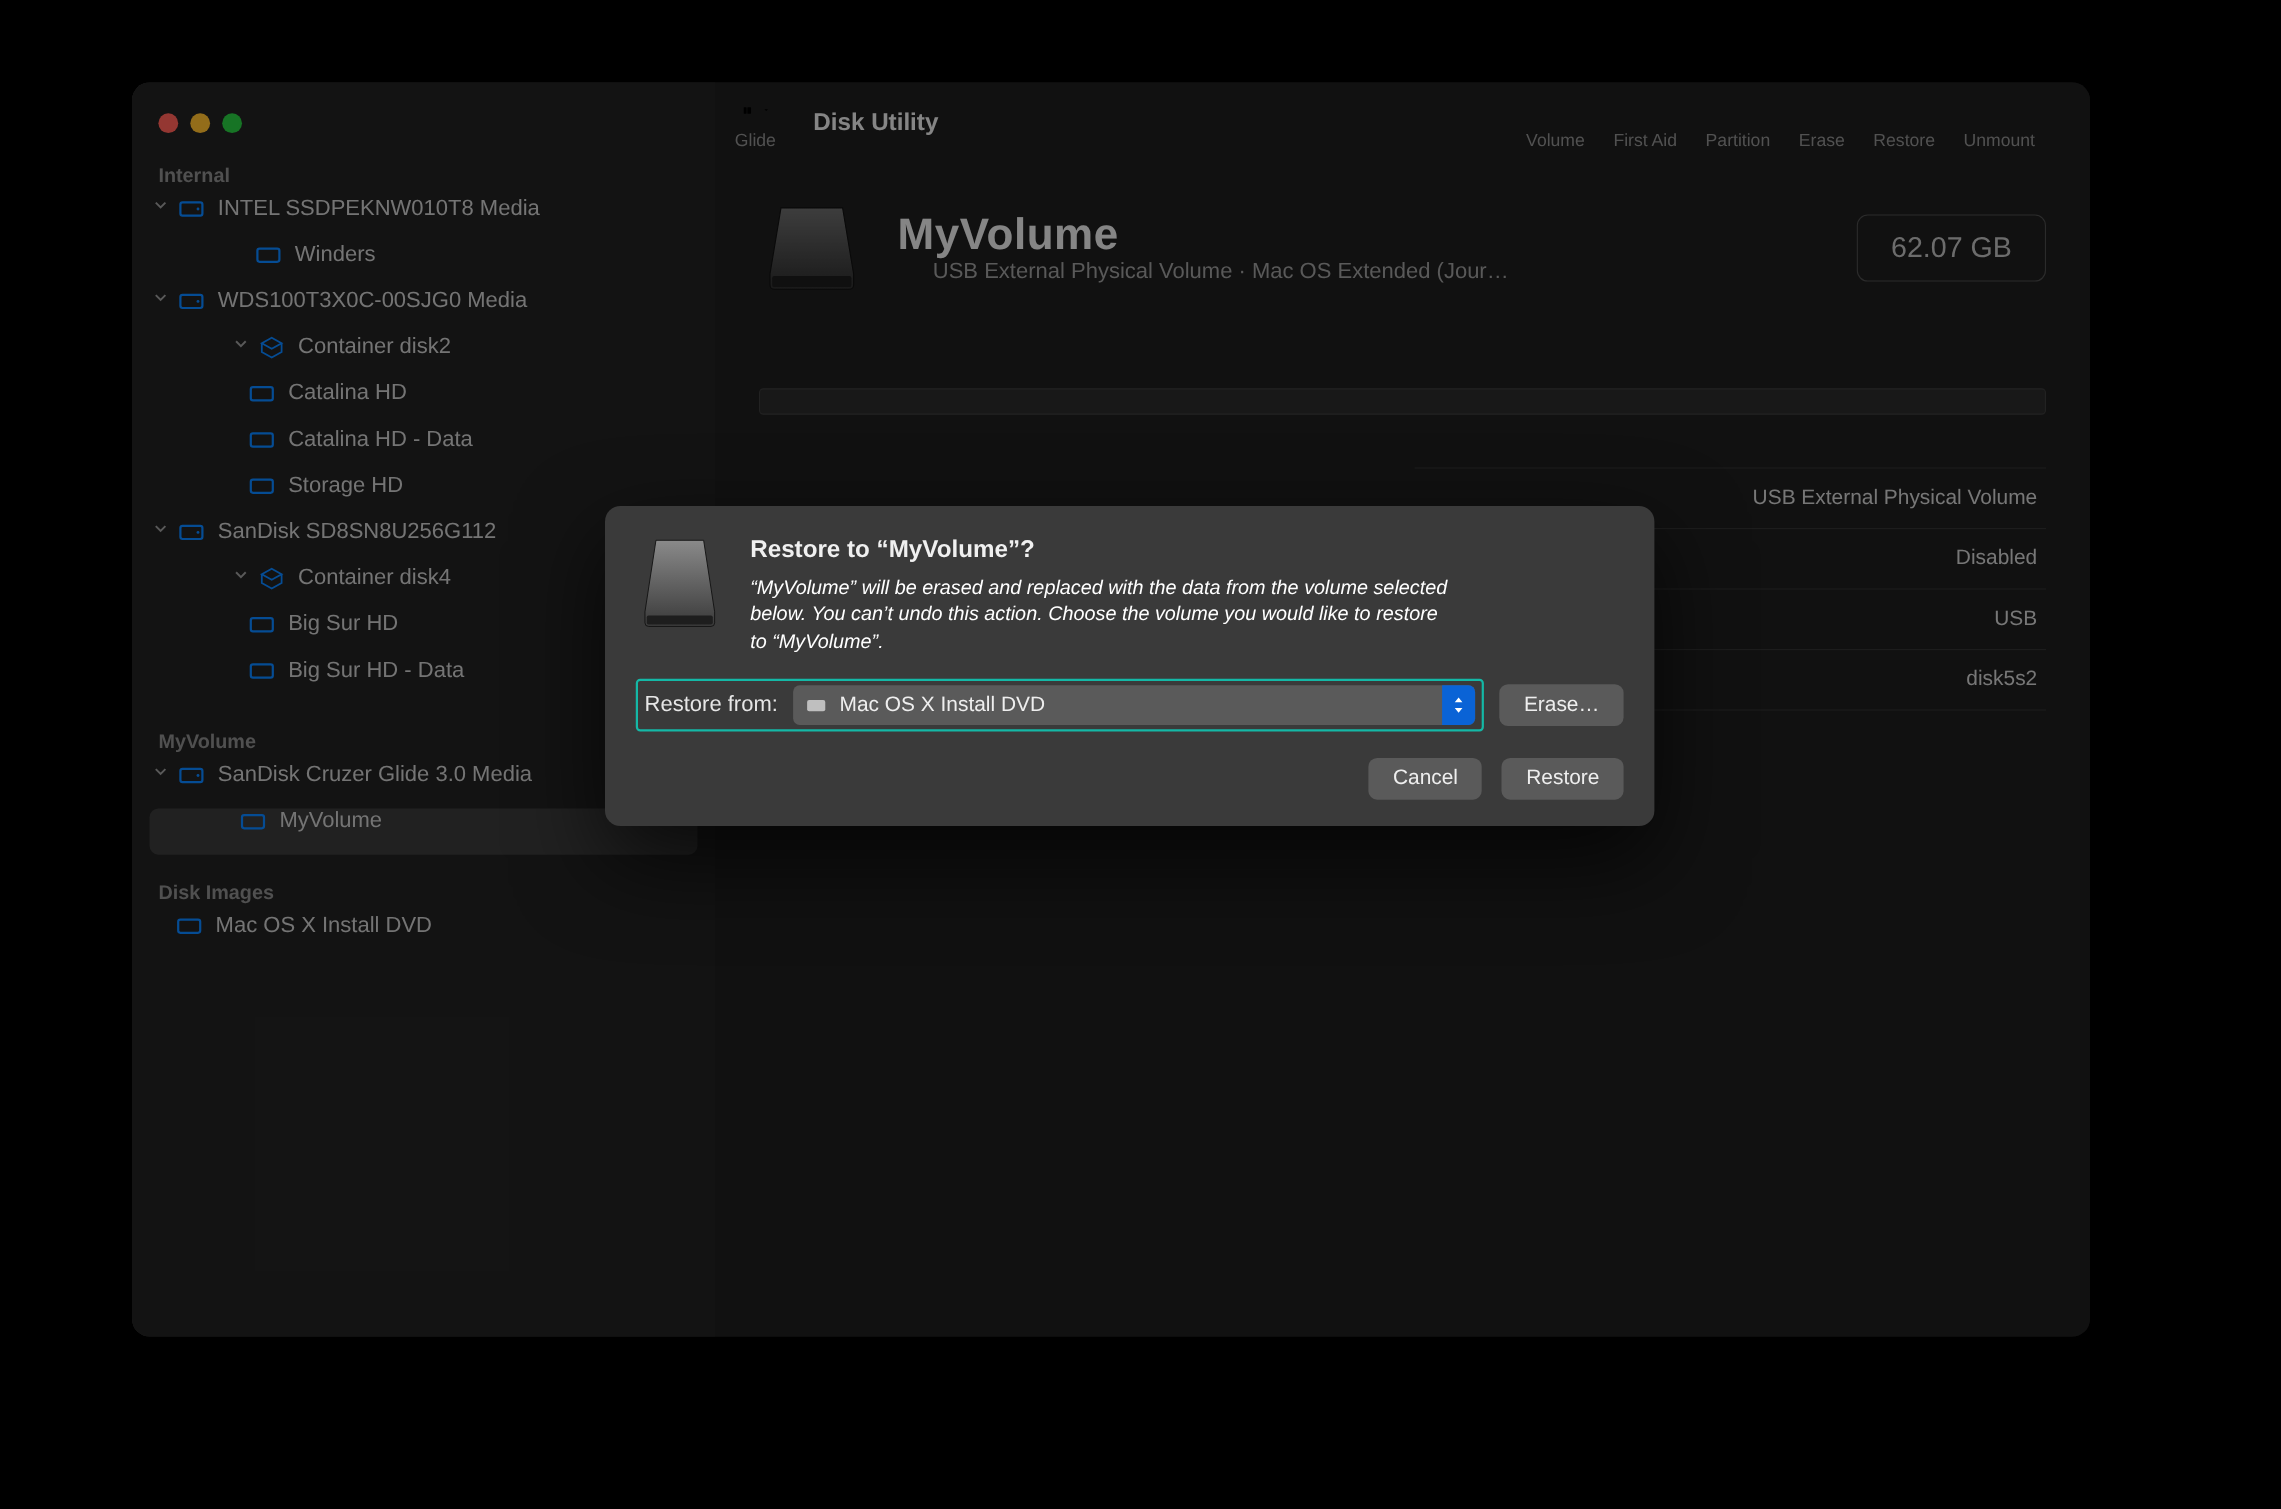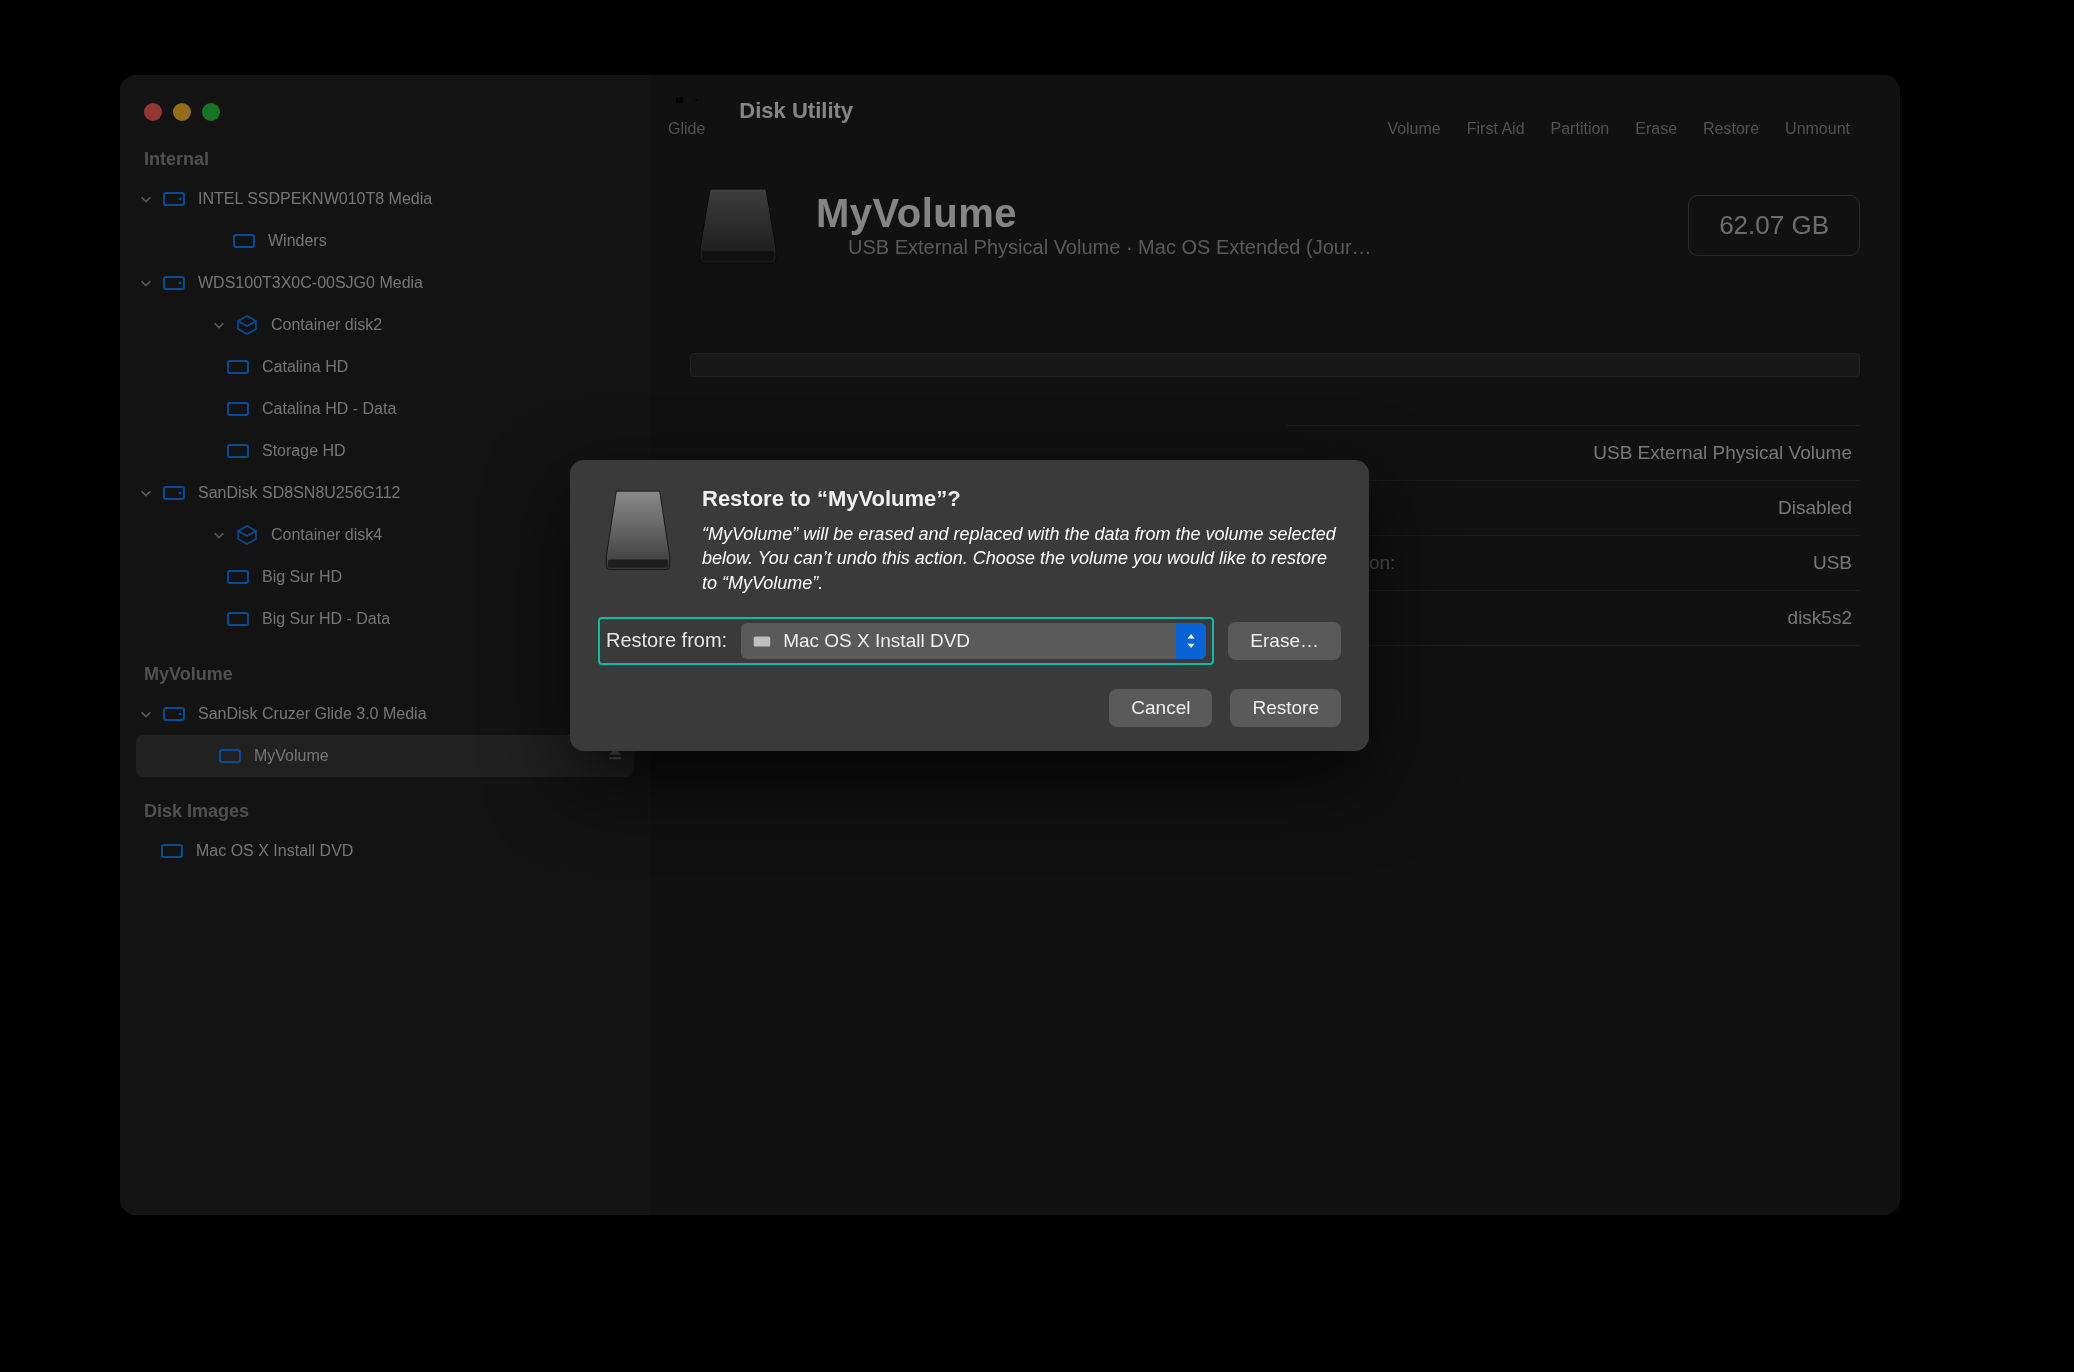--- a/index.html
+++ b/index.html
@@ -10,21 +10,21 @@
 
   
   .sidebar { width:530px; background:#222; padding:12px 0 8px 0; position:relative; z-index:5; }
   .traffic { display:flex; gap:11px; padding:16px 0 22px 24px; }
   .tl { width:18px; height:18px; border-radius:50%; }
   .tl.red{background:#5d5d5d;} .tl.yellow{background:#5d5d5d;} .tl.green{background:#5d5d5d;}
   
   .tl.red{background:#ff5f57;} .tl.yellow{background:#febc2e;} .tl.green{background:#28c840;}
   .section-label { color:#8a8a8a; font-size:18px; font-weight:600; padding:6px 0 8px 24px; }
   .tree { list-style:none; }
-  .row { display:flex; align-items:center; height:42px; color:#c9c9c9; font-size:16px; cursor:default; }
+  .row { display:flex; height:42px; color:#c9c9c9; font-size:20px; cursor:default; }
   .row.l0 { padding-left:18px; }
   .row.l1 { padding-left:91px; }
   .row.l2 { padding-left:106px; }
   .row.sel { background:#3a3a3a; border-radius:8px; margin:0 16px; padding-left:82px;  }
   .row.sel .eject { margin-left:auto; margin-right:10px; }
   .chev { width:16px; height:16px; margin-right:8px; display:inline-flex; align-items:center; justify-content:center; }
   .chev svg{width:14px;height:14px;stroke:#9a9a9a;stroke-width:2;fill:none;}
   .ic { width:24px; height:24px; margin-right:12px; display:inline-flex; align-items:center; justify-content:center; }
   .ic svg{width:24px;height:24px;}
   .eject svg{width:18px;height:18px;fill:#8a8a8a;}
@@ -48,21 +48,21 @@
 
   .usage-bar { margin-top:80px; height:24px; border:1px solid #3b3b3b; border-radius:4px; background:#2a2a2a; }
 
   .info-grid { display:flex; gap:22px; margin-top:48px; }
   .info-col { flex:1; border-top:1px solid #333; }
   .info-row { display:flex; justify-content:space-between; padding:16px 8px; border-bottom:1px solid #333; color:#a5a5a5; font-size:19px; }
   .info-row .k{color:#8e8e8e;}
   .info-row .v{color:#cdcdcd;}
 
   
-  .modal { position:absolute; left:420px; top:300px; width:799px; background:#3a3a3a; border-radius:14px; box-shadow:0 30px 80px rgba(0,0,0,.7); z-index:50; padding:26px 28px 24px 28px; color:#ddd;margin-left:20px; }
+  .modal { position:absolute; left:420px; top:300px; width:954px; background:#3a3a3a; border-radius:14px; box-shadow:0 30px 80px rgba(0,0,0,.7); z-index:50; padding:26px 28px 24px 28px; color:#ddd; }
   .modal-top { display:flex; gap:24px; }
   .modal-vol-img { width:80px; height:92px; flex:none; }
   .modal-vol-img svg{width:80px;height:92px;}
   .modal h2 { font-size:22px; font-weight:700; color:#f0f0f0; margin-bottom:10px; }
   .modal p { font-size:18px; line-height:1.35; color:#ffffff; max-width:640px;font-style:italic; }
 
   .restore-row { margin-top:22px; display:flex; align-items:center; gap:14px; }
   .highlight-box { border:2px solid #14b8a6; border-radius:4px; padding:4px 6px; display:flex; align-items:center; gap:14px; flex:1; }
   .rf-label { color:#e6e6e6; font-size:20px; white-space:nowrap; }
   .popup { flex:1; height:36px; background:#5a5a5a; border-radius:6px; display:flex; align-items:center; padding:0 8px 0 10px; color:#eee; font-size:19px; position:relative; }

